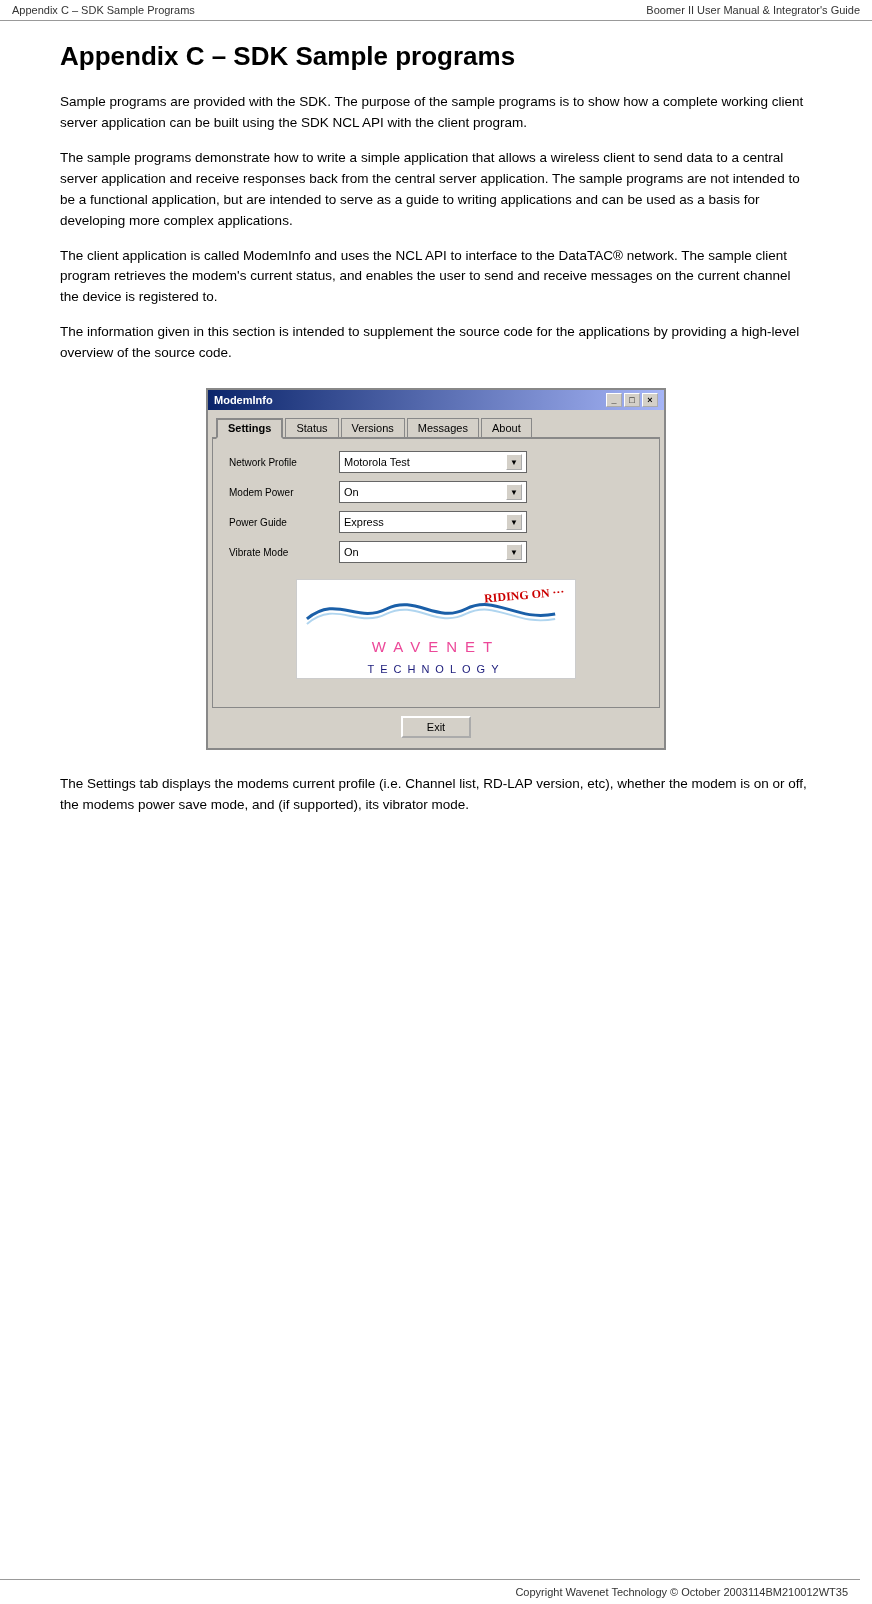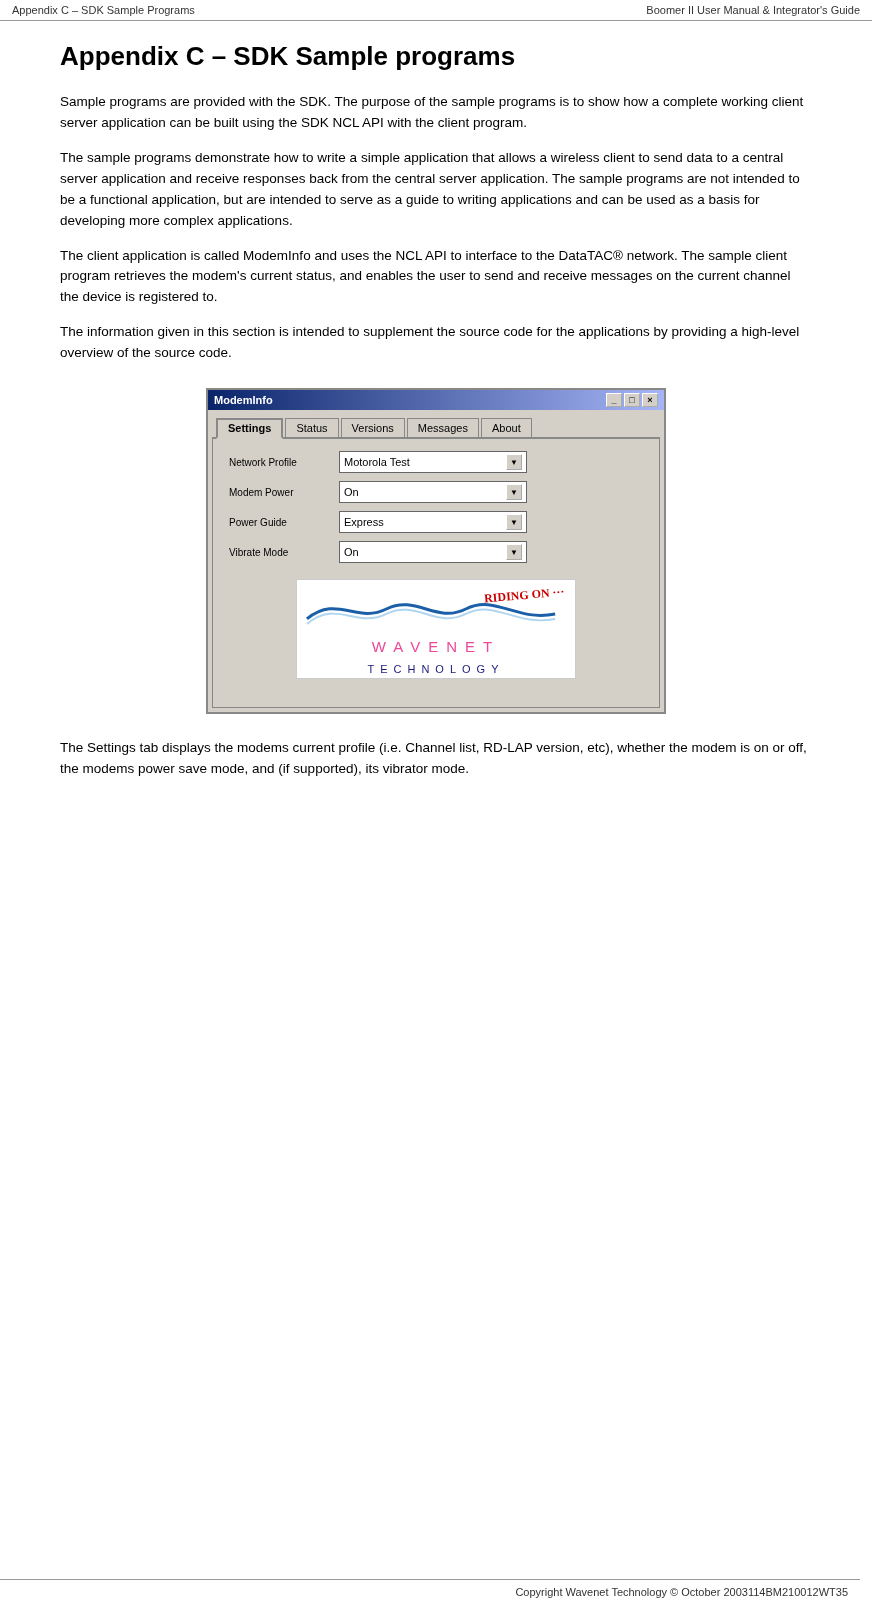--- a/index.html
+++ b/index.html
@@ -329,20 +329,23 @@
             <svg class="logo-wave" viewBox="0 0 280 50" xmlns="http://www.w3.org/2000/svg">
               <path d="M10,35 C40,10 60,40 90,25 C120,10 140,40 170,25 C200,10 220,38 260,30" stroke="#1a5fa8" stroke-width="3" fill="none"></path>
               <path d="M10,40 C40,15 60,45 90,30 C120,15 140,45 170,30 C200,15 220,43 260,35" stroke="#8fc3e8" stroke-width="2" fill="none" opacity="0.7"></path>
             </svg>
             <div class="logo-text-wavenet">WAVENET</div>
             <div class="logo-text-technology">TECHNOLOGY</div>
           </div>
 
         </div>
 
+        <div class="exit-row">
+          <button class="exit-btn">Exit</button>
+        </div>
 
       </div>
     </div>
   </div>
 
   <p class="body-text">The Settings tab displays the modems current profile (i.e. Channel list, RD-LAP version, etc), whether the modem is on or off, the modems power save mode, and (if supported), its vibrator mode.</p>
 
 </div>
 
 <div class="footer-bar">

